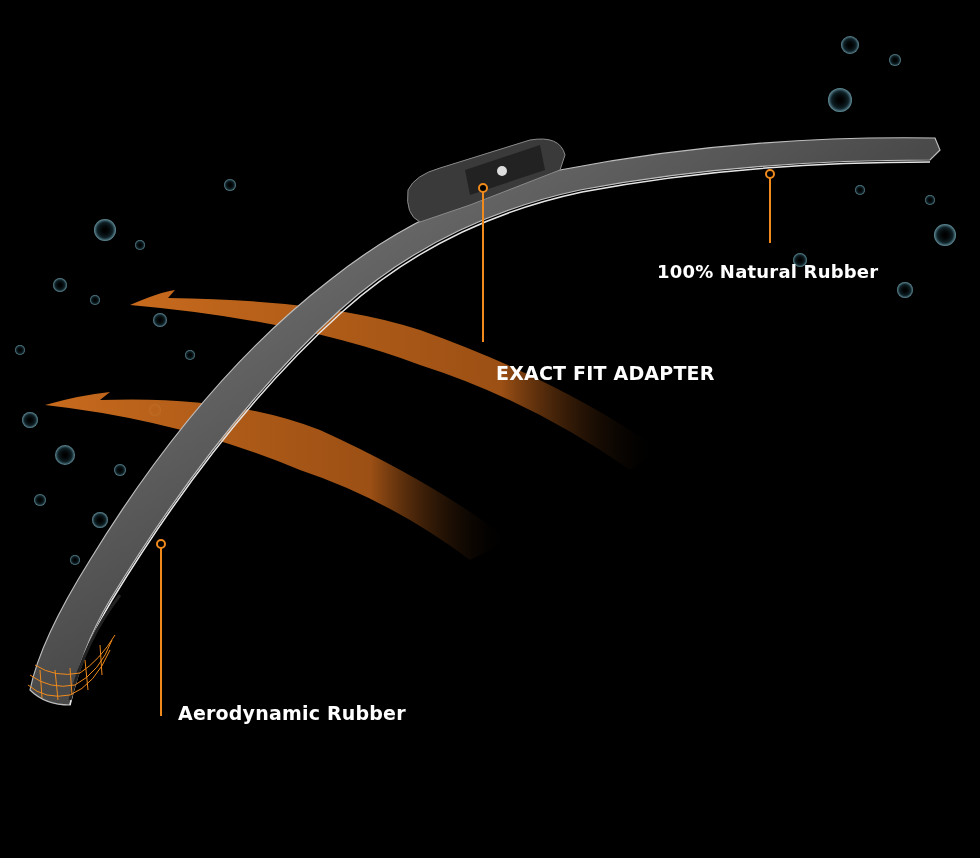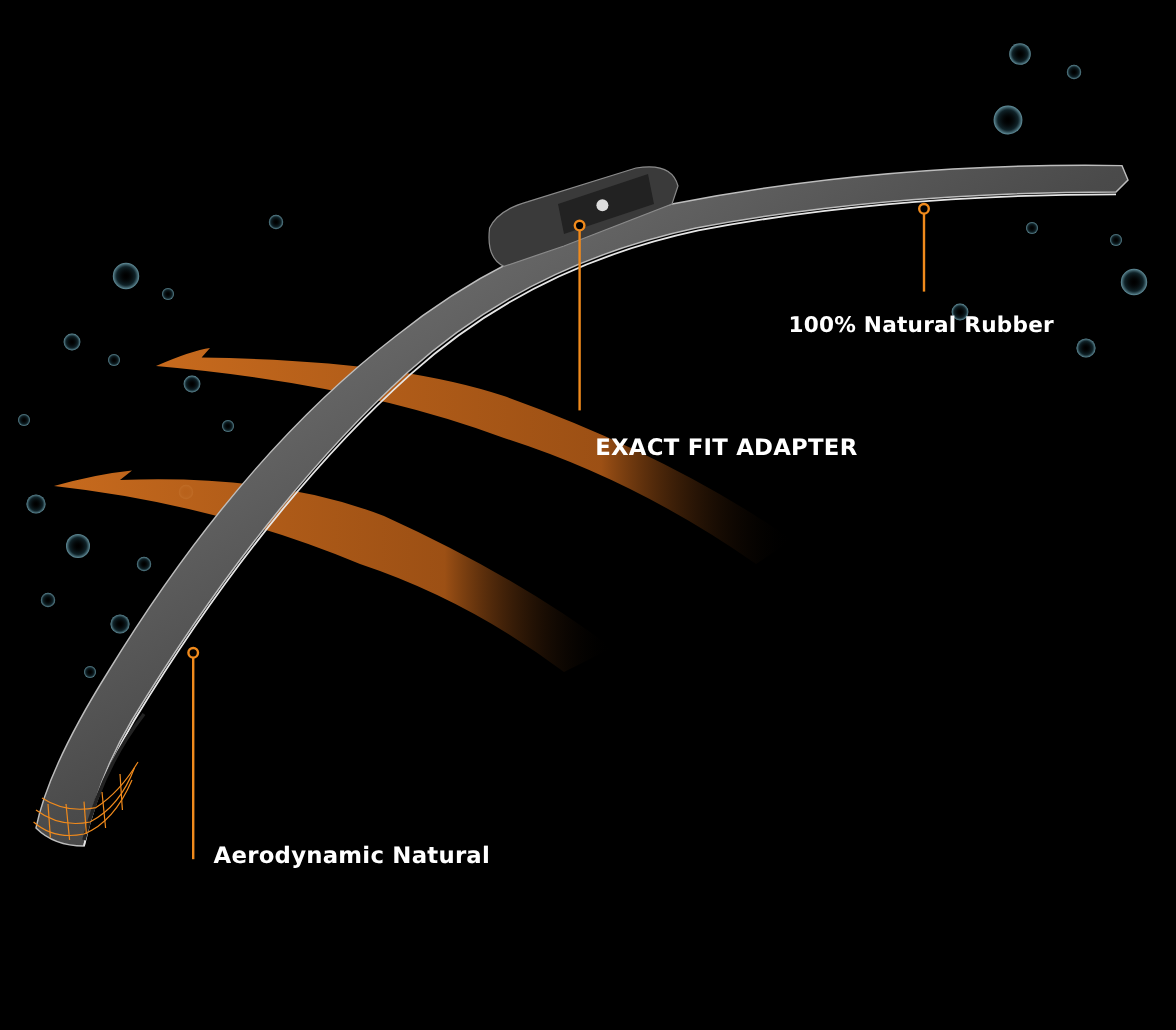--- a/index.html
+++ b/index.html
@@ -97,14 +97,14 @@
       <line x1="483" y1="192" x2="483" y2="342" stroke="#f08a1c" stroke-width="2"></line>
     </g>
     <g>
       <circle cx="161" cy="544" r="4" fill="#000" stroke="#f08a1c" stroke-width="2"></circle>
       <line x1="161" y1="548" x2="161" y2="716" stroke="#f08a1c" stroke-width="2"></line>
     </g>
   </svg>
 
   <div class="label lbl-rubber">100% Natural Rubber</div>
   <div class="label lbl-adapter">EXACT FIT ADAPTER</div>
-  <div class="label lbl-aero">Aerodynamic Natural</div>
+  <div class="label lbl-aero">Aerodynamic Rubber</div>
 </div>
 
 </body></html>

